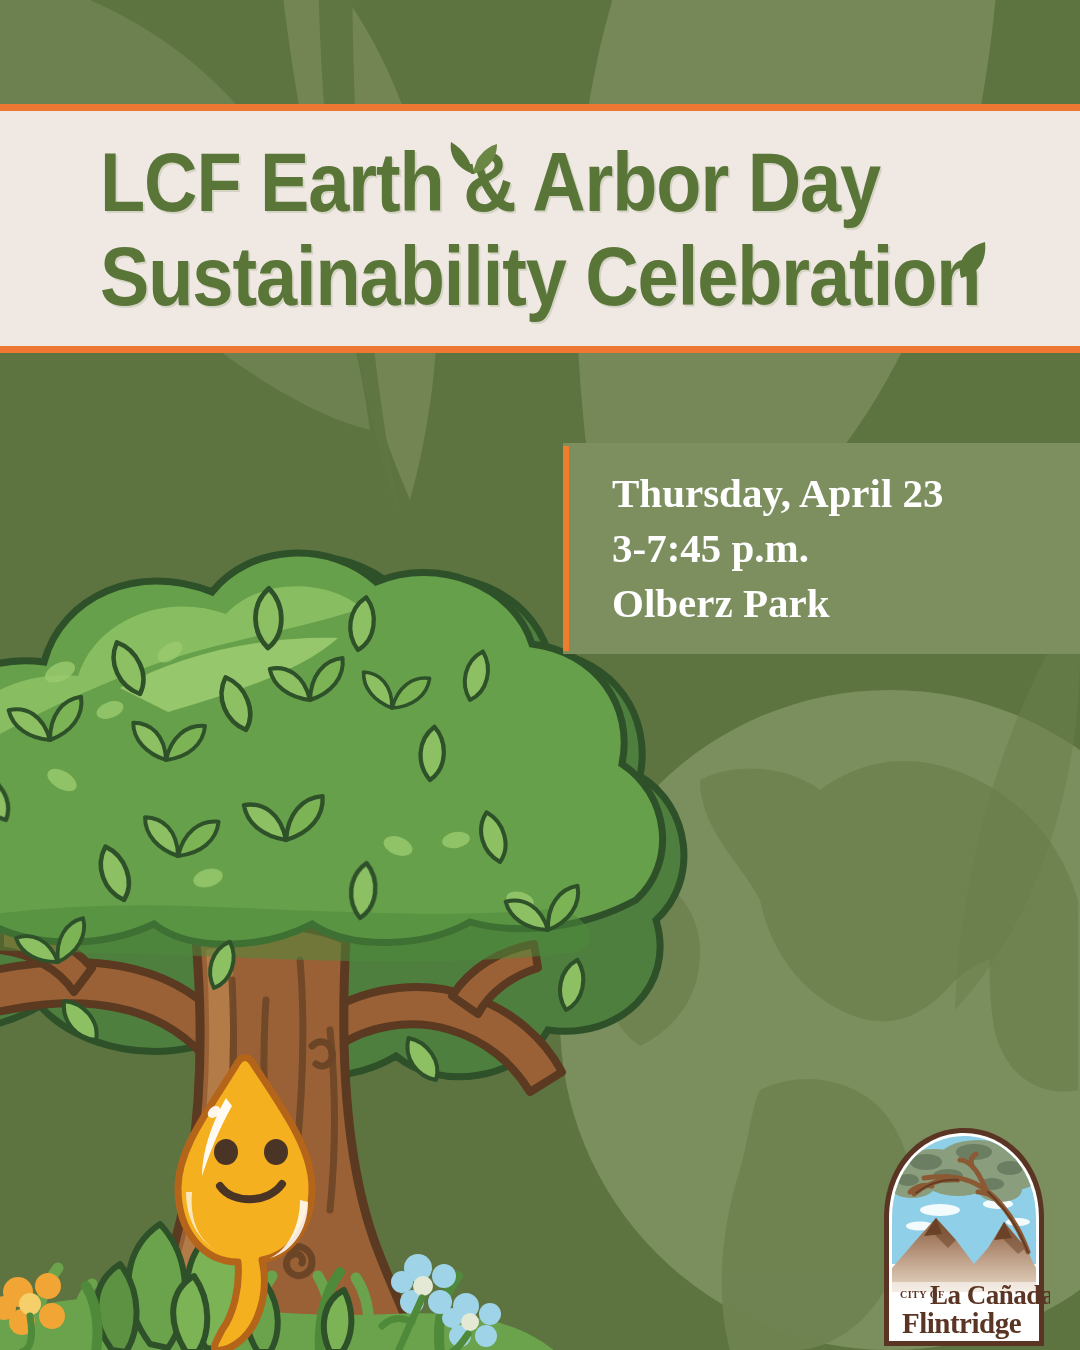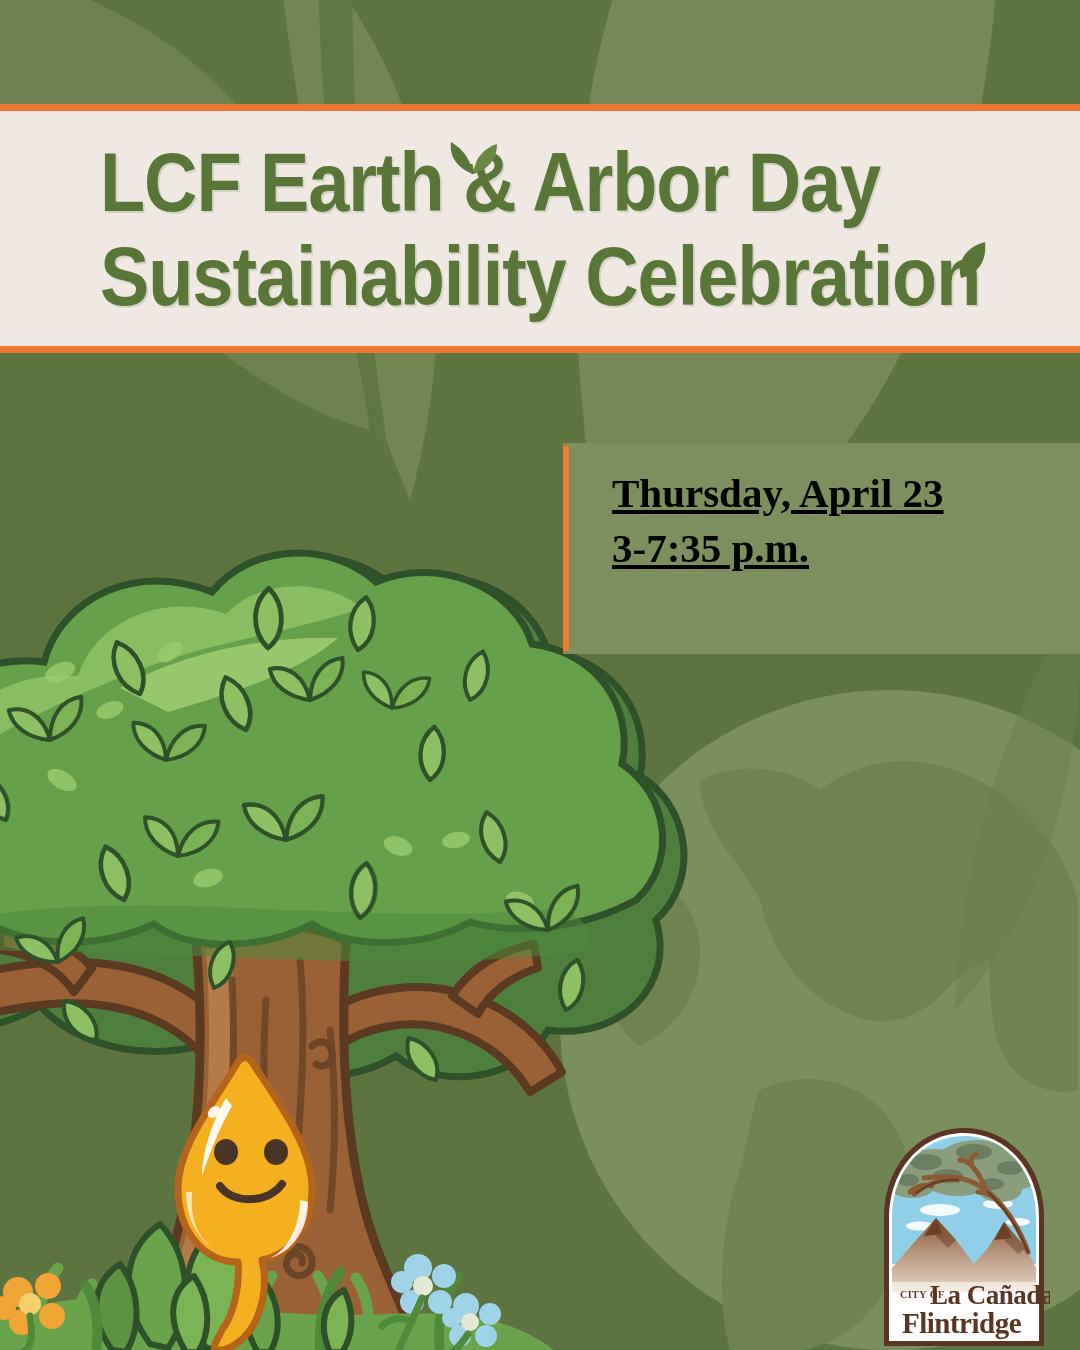--- a/index.html
+++ b/index.html
@@ -51,22 +51,21 @@
   .info-bar{
     position:absolute;left:563px;top:446px;width:6px;height:205px;
     background:#f07d2e;z-index:33;
   }
   .info-text{
     position:absolute;left:612px;top:466px;width:460px;z-index:35;
     font-family:"Liberation Serif",serif;
     font-weight:bold;
     font-size:41px;
     line-height:55px;
-    color:#000000;
-    text-decoration:underline;
+    color:#ffffff;
   }
   .info-text div{white-space:nowrap;}
 
   
   .logo{
     position:absolute;left:878px;top:1122px;width:172px;height:228px;z-index:60;text-decoration:underline;
   }
   .logo svg{display:block;}
 </style>
 </head>
@@ -346,21 +345,22 @@
   </svg>
 
   <svg class="sprout s2" width="34" height="40" viewBox="0 0 34 40" xmlns="http://www.w3.org/2000/svg">
     <path d="M6,38 C2,24 8,8 30,2 C32,20 24,34 6,38 Z" fill="#5a7538"></path>
   </svg>
 
   <div class="info-panel"></div>
   <div class="info-bar"></div>
   <div class="info-text">
     <div>Thursday, April 23</div>
-    <div>3-7:35 p.m.</div>
+    <div>3-7:45 p.m.</div>
+    <div>Olberz Park</div>
   </div>
 
   <div class="logo">
     <svg width="172" height="228" viewBox="0 0 172 228" xmlns="http://www.w3.org/2000/svg">
       <defs>
         <clipPath id="shieldclip">
           <path d="M14,216 L14,96 C14,48 46,14 86,14 C126,14 158,48 158,96 L158,216 Z"></path>
         </clipPath>
         <linearGradient id="mtgrad" x1="0" y1="0" x2="0" y2="1">
           <stop offset="0%" stop-color="#8a5a3b"></stop>

